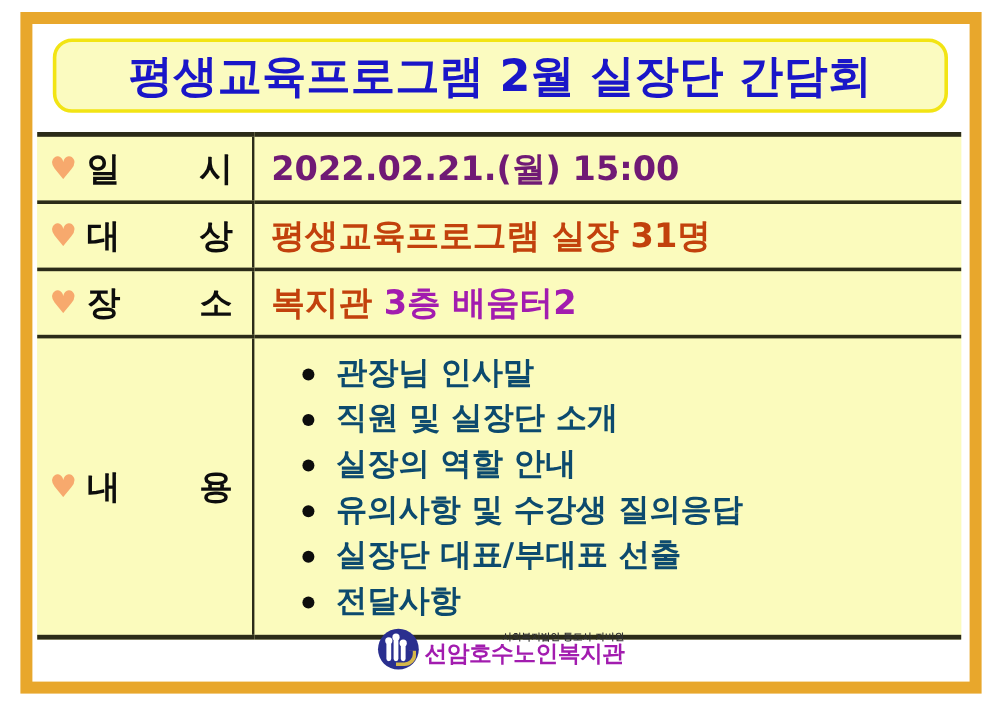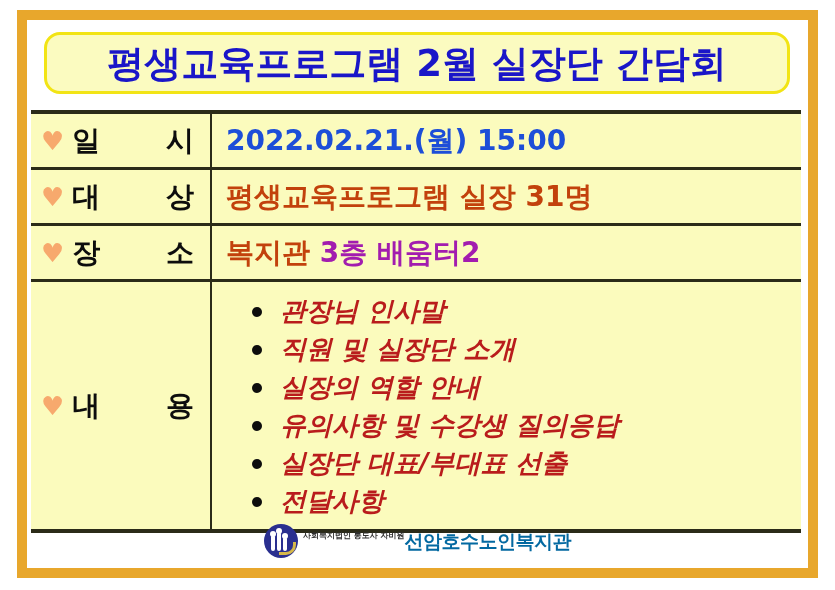--- a/index.html
+++ b/index.html
@@ -111,42 +111,41 @@
   }
   .label-text span { display: inline-block; }
 
   .cell-value {
     padding-left: 14px !important;
     font-size: 28px;
     font-weight: bold;
     color: #0d0d0d;
     white-space: nowrap;
   }
-  .v-red   { color: #1d4ed8; }
+  .v-red   { color: #701a75; }
   .v-green { color: #a21caf; }
   .v-black { color: #c2410c; }
 
   
   .row-content .cell-label { height: 247px; }
   .row-content .cell-value { padding: 8px 0 8px 14px !important; }
 
   ul.content-list {
     list-style: none;
     margin: 0;
     padding: 0 0 0 26px;
   }
   ul.content-list li {
     position: relative;
     font-size: 26px;
     font-weight: bold;
-    color: #b91c1c;
+    color: #0c4a6e;
     line-height: 38px;
     padding-left: 28px;
     white-space: nowrap;
-    font-style: italic;
   }
   ul.content-list li::before {
     content: "";
     position: absolute;
     left: 0;
     top: 15px;
     width: 10px;
     height: 10px;
     border-radius: 50%;
     background: #0d0d0d;
@@ -188,36 +187,36 @@
     right: 2px; bottom: 3px;
     width: 14px; height: 10px;
     border-bottom: 3px solid #d6b84a;
     border-right: 3px solid #d6b84a;
     border-radius: 0 0 10px 0;
     background: transparent;
   }
 
   .logo-text-wrap {
     display: flex;
-    flex-direction: row;
-    align-items: flex-start;
+    flex-direction: column;
+    align-items: flex-end;
     line-height: 1;
   }
   .logo-tagline {
     font-size: 8px;
     font-weight: bold;
     color: #2f2f2f;
     letter-spacing: 0px;
     margin-bottom: 1px;
     white-space: nowrap;
   }
   .logo-name {
     font-size: 19px;
     font-weight: bold;
-    color: #0369a1;
+    color: #a21caf;
     letter-spacing: -0.5px;
     white-space: nowrap;
   }
 </style>
 </head>
 <body>
 
 <div id="poster">
 
   <div class="outer-frame"></div>

